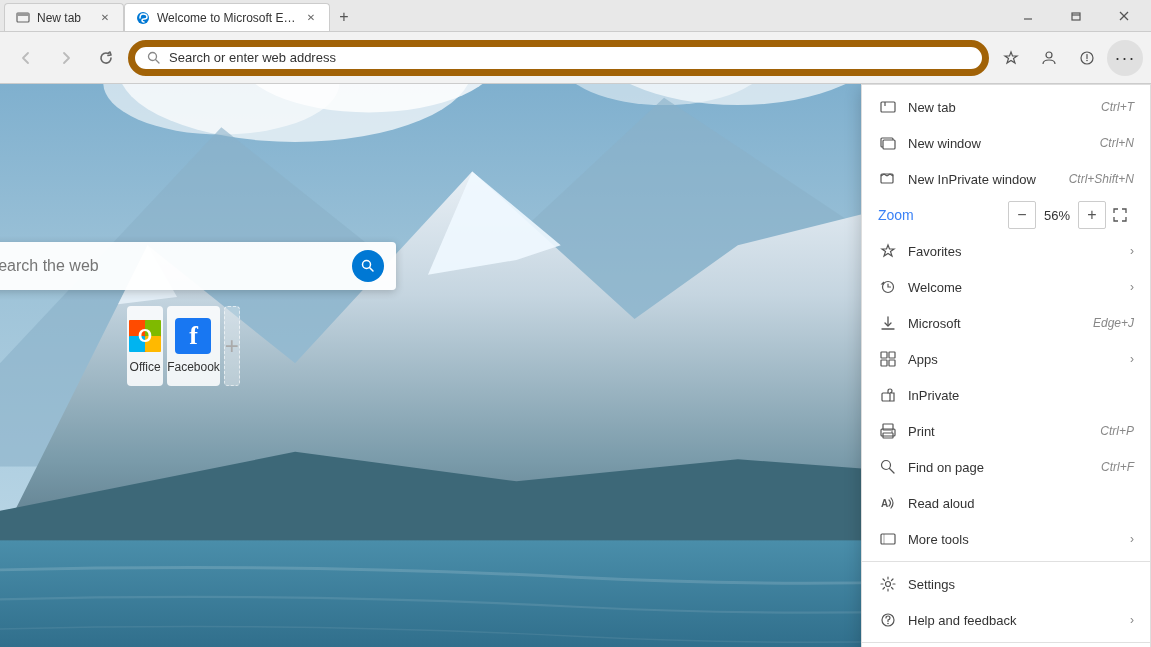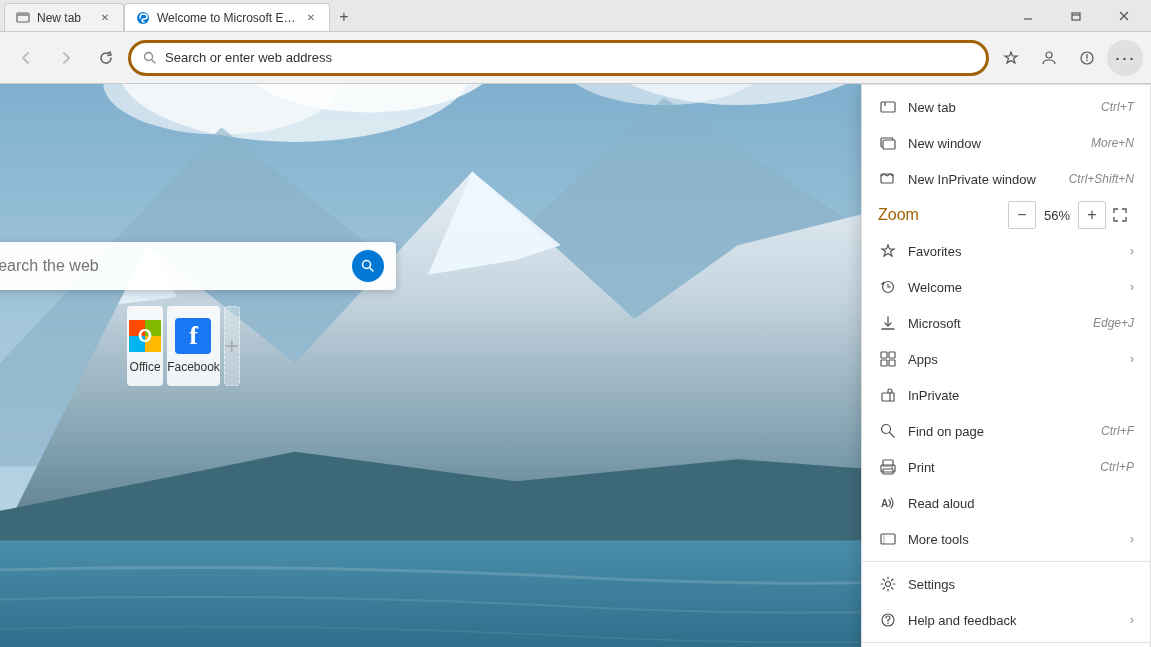--- a/index.html
+++ b/index.html
@@ -111,21 +111,21 @@
       color: #666;
       font-size: 14px;
       border: none;
       background: transparent;
     }
     .nav-btn.disabled { color: #bbb; cursor: default; }
     .address-bar {
       flex: 1;
       height: 36px;
       background: #fff;
-      border: 3px solid #a16207;
+      border: 7px solid #a16207;
       border-radius: 18px;
       display: flex;
       align-items: center;
       padding: 0 12px;
       gap: 8px;
       font-size: 13px;
       color: #333;
     }
     .address-bar input {
       flex: 1;
@@ -342,22 +342,22 @@
 
     
     .zoom-control {
       display: flex;
       align-items: center;
       padding: 4px 16px;
       min-height: 36px;
     }
     .zoom-label {
       flex: 1;
-      font-size: 16px;
-      color: #a16207;
+      font-size: 14px;
+      color: #3b82f6;
     }
     .zoom-btn {
       width: 28px;
       height: 28px;
       border: 1px solid #ccc;
       background: #fff;
       display: flex;
       align-items: center;
       justify-content: center;
       cursor: pointer;
@@ -594,21 +594,21 @@
     </div>
 
     <div class="menu-item">
       <span class="menu-item-icon">
         <svg width="16" height="16" viewBox="0 0 16 16">
             <rect x="1" y="3" width="12" height="9" rx="1" stroke="#555" stroke-width="1.2" fill="none"></rect>
             <rect x="3" y="5" width="12" height="9" rx="1" stroke="#555" stroke-width="1.2" fill="white"></rect>
           </svg>
       </span>
       <span class="menu-item-label">New window</span>
-      <span class="menu-item-shortcut">More+N</span>
+      <span class="menu-item-shortcut">Ctrl+N</span>
     </div>
 
     <div class="menu-item">
       <span class="menu-item-icon">
         <svg width="16" height="16" viewBox="0 0 16 16">
             <rect x="1" y="3" width="12" height="9" rx="1" stroke="#555" stroke-width="1.2" fill="none"></rect>
             <line x1="1" y1="5" x2="4" y2="3" stroke="#555" stroke-width="1.2"></line>
             <line x1="4" y1="3" x2="7" y2="5" stroke="#555" stroke-width="1.2"></line>
             <line x1="7" y1="5" x2="10" y2="3" stroke="#555" stroke-width="1.2"></line>
             <line x1="10" y1="3" x2="13" y2="5" stroke="#555" stroke-width="1.2"></line>
@@ -686,44 +686,44 @@
             <rect x="2" y="6" width="8" height="8" rx="1" stroke="#555" stroke-width="1.2" fill="none"></rect>
             <path d="M8 6 L8 4 Q8 2 10 2 Q12 2 12 4 Q12 5 11 5.5 L10 6 L12 6 L14 6 L14 14 L10 14" stroke="#555" stroke-width="1.2" fill="none" stroke-linecap="round"></path>
           </svg>
       </span>
       <span class="menu-item-label">InPrivate</span>
     </div>
 
     <div class="menu-item">
       <span class="menu-item-icon">
         <svg width="16" height="16" viewBox="0 0 16 16">
-            <circle cx="6" cy="6" r="4.5" stroke="#555" stroke-width="1.2" fill="none"></circle>
-            <line x1="9.5" y1="9.5" x2="14" y2="14" stroke="#555" stroke-width="1.3" stroke-linecap="round"></line>
-          </svg>
-      </span>
-      <span class="menu-item-label">Find on page</span>
-      <span class="menu-item-shortcut">Ctrl+F</span>
-    </div>
-
-    <div class="menu-item">
-      <span class="menu-item-icon">
-        <svg width="16" height="16" viewBox="0 0 16 16">
             <rect x="3" y="1" width="10" height="6" rx="0.5" stroke="#555" stroke-width="1.2" fill="none"></rect>
             <rect x="1" y="6" width="14" height="7" rx="1" stroke="#555" stroke-width="1.2" fill="none"></rect>
             <rect x="3" y="10" width="10" height="5" rx="0.5" stroke="#555" stroke-width="1.2" fill="none"></rect>
             <circle cx="12" cy="9" r="0.8" fill="#555"></circle>
           </svg>
       </span>
       <span class="menu-item-label">Print</span>
       <span class="menu-item-shortcut">Ctrl+P</span>
     </div>
 
     <div class="menu-item">
       <span class="menu-item-icon">
         <svg width="16" height="16" viewBox="0 0 16 16">
+            <circle cx="6" cy="6" r="4.5" stroke="#555" stroke-width="1.2" fill="none"></circle>
+            <line x1="9.5" y1="9.5" x2="14" y2="14" stroke="#555" stroke-width="1.3" stroke-linecap="round"></line>
+          </svg>
+      </span>
+      <span class="menu-item-label">Find on page</span>
+      <span class="menu-item-shortcut">Ctrl+F</span>
+    </div>
+
+    <div class="menu-item">
+      <span class="menu-item-icon">
+        <svg width="16" height="16" viewBox="0 0 16 16">
             <text x="1" y="12" font-size="10" font-family="Arial" fill="#555" font-weight="bold">A</text>
             <path d="M9 5 Q12 8 9 11" stroke="#555" stroke-width="1.2" fill="none" stroke-linecap="round"></path>
             <path d="M11 3 Q15 8 11 13" stroke="#555" stroke-width="1.2" fill="none" stroke-linecap="round"></path>
           </svg>
       </span>
       <span class="menu-item-label">Read aloud</span>
     </div>
 
     <div class="menu-item">
       <span class="menu-item-icon">

